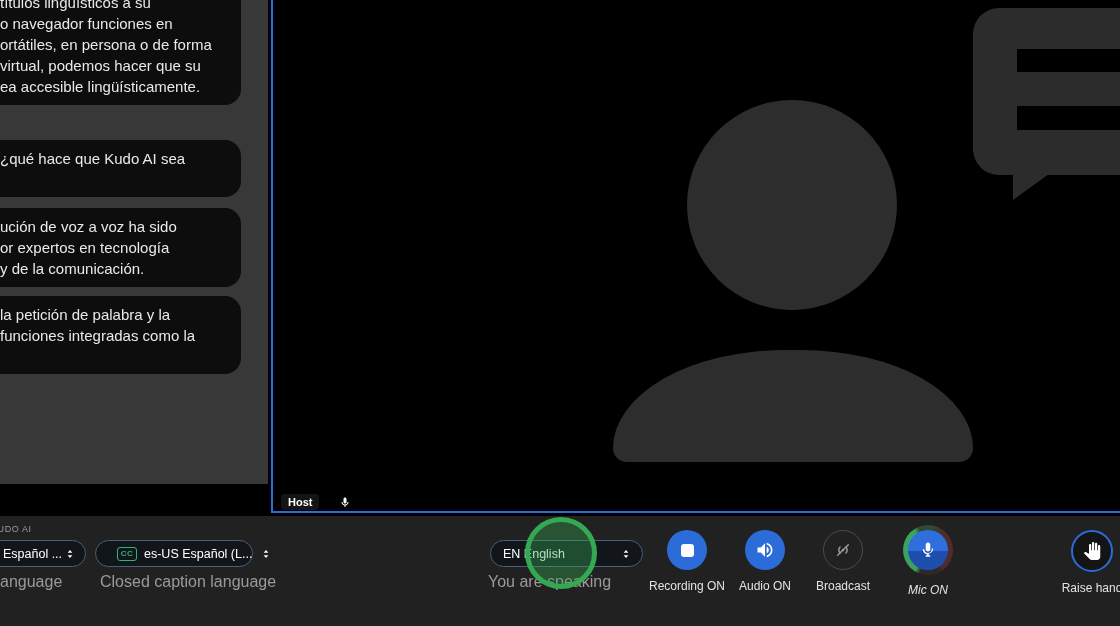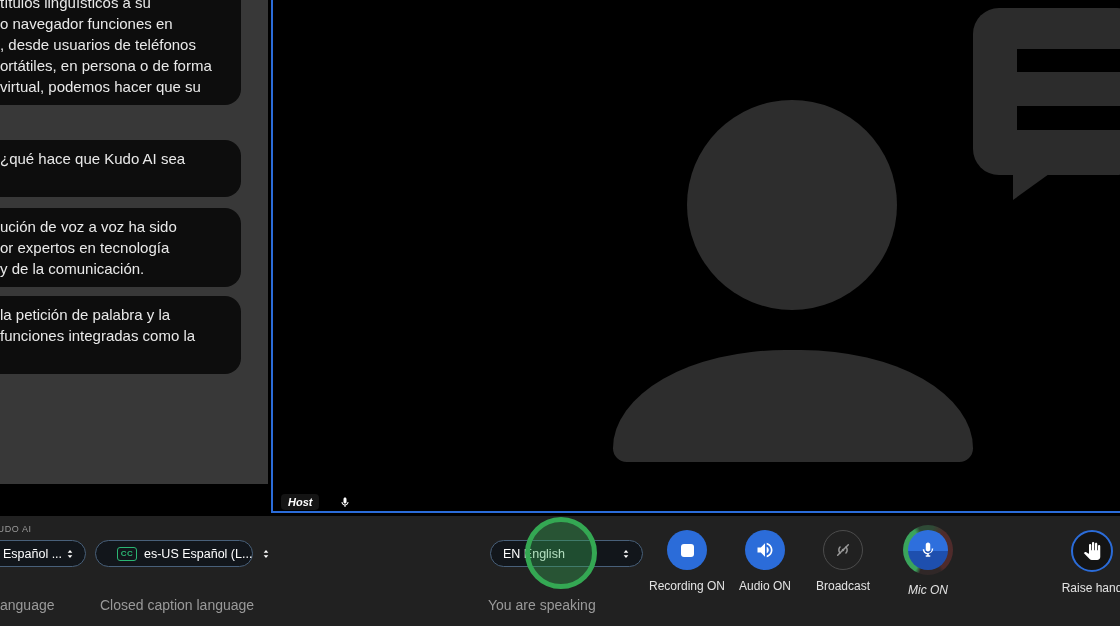--- a/index.html
+++ b/index.html
@@ -23,36 +23,36 @@
                background:#2d2d2d;}
   .avatar-body{position:absolute;left:340px;top:351px;width:360px;height:112px;background:#2d2d2d;
                border-radius:175px 175px 14px 14px / 100px 100px 14px 14px;}
   .chat-illustration{position:absolute;left:700px;top:9px;width:170px;height:194px;}
   .chat-bubble-shape{position:absolute;left:0;top:0;width:170px;height:167px;background:#2c2c2c;border-radius:26px;}
   .chat-bar{position:absolute;left:44px;width:140px;background:#000;}
   .chat-bar.bar1{top:41px;height:23px;}
   .chat-bar.bar2{top:98px;height:24px;}
   .chat-tail{position:absolute;left:40px;top:166px;width:0;height:0;
              border-top:26px solid #2c2c2c;border-right:36px solid transparent;}
-  .host-badge-wrap{position:absolute;left:8px;top:495px;display:flex;align-items:center;gap:20px;font-style:italic;}
+  .host-badge-wrap{position:absolute;left:8px;top:495px;display:flex;align-items:center;gap:20px;}
   .host-badge{background:rgba(22,22,22,.92);color:#fff;font-size:11px;font-weight:bold;
               padding:2px 7px;border-radius:4px;}
   .host-mic{display:flex;align-items:center;color:#fff;}
 
   
   .bottom-bar{position:absolute;left:0;top:516px;width:1120px;height:110px;background:#212121;}
   .brand{position:absolute;left:-9px;top:8px;font-size:9px;letter-spacing:.6px;color:#9a9a9a;white-space:nowrap;}
   .pill{position:absolute;top:24px;height:27px;box-sizing:border-box;border:1px solid #48607a;
         border-radius:14px;background:#12161b;display:flex;align-items:center;color:#fff;
         font-size:12.5px;white-space:nowrap;}
   .pill .chev{margin-left:auto;display:flex;align-items:center;color:#fff;}
   .pill1{left:-60px;width:146px;padding:0 8px 0 62px;}
   .pill2{left:95px;width:158px;padding:0 8px 0 9px;gap:7px;}
   .pill3{left:490px;width:153px;padding:0 9px 0 12px;}
-  .pill-sub{position:absolute;top:57px;font-size:14px;color:#9a9a9a;white-space:nowrap;margin-top:24px;}
+  .pill-sub{position:absolute;top:57px;font-size:16px;color:#9a9a9a;white-space:nowrap;}
   .sub1{left:0;}
   .sub2{left:100px;}
   .sub3{left:488px;}
   .cc-badge{width:18px;height:12px;border:1.4px solid var(--ccgreen,#2bb673);border-radius:3px;
             color:var(--ccgreen,#2bb673);font-size:8px;font-weight:bold;display:flex;align-items:center;
             justify-content:center;letter-spacing:.4px;flex:0 0 auto;margin-left:12px;}
   .click-ring{position:absolute;left:525px;top:1px;width:62px;height:62px;border-radius:50%;
               border:5px solid var(--green,#34a853);background:rgba(52,168,83,.38);z-index:40;pointer-events:none;}
 
   .ctl{position:absolute;top:14px;width:84px;display:flex;flex-direction:column;align-items:center;}
@@ -79,23 +79,23 @@
 </style>
 </head>
 <body>
 
 <div id="app">
 
   <div class="captions-panel">
     <div class="bubble b1">
       <div class="cap-line">títulos lingüísticos a su</div>
       <div class="cap-line">o navegador funciones en</div>
-      <div class="cap-line">, desde usuarios de teléfonos</div>
       <div class="cap-line">ortátiles, en persona o de forma</div>
       <div class="cap-line">virtual, podemos hacer que su</div>
+      <div class="cap-line">ea accesible lingüísticamente.</div>
     </div>
     <div class="bubble b2">
       <div class="cap-line">¿qué hace que Kudo AI sea</div>
     </div>
     <div class="bubble b3">
       <div class="cap-line">ución de voz a voz ha sido</div>
       <div class="cap-line">or expertos en tecnología</div>
       <div class="cap-line">y de la comunicación.</div>
     </div>
     <div class="bubble b4">

